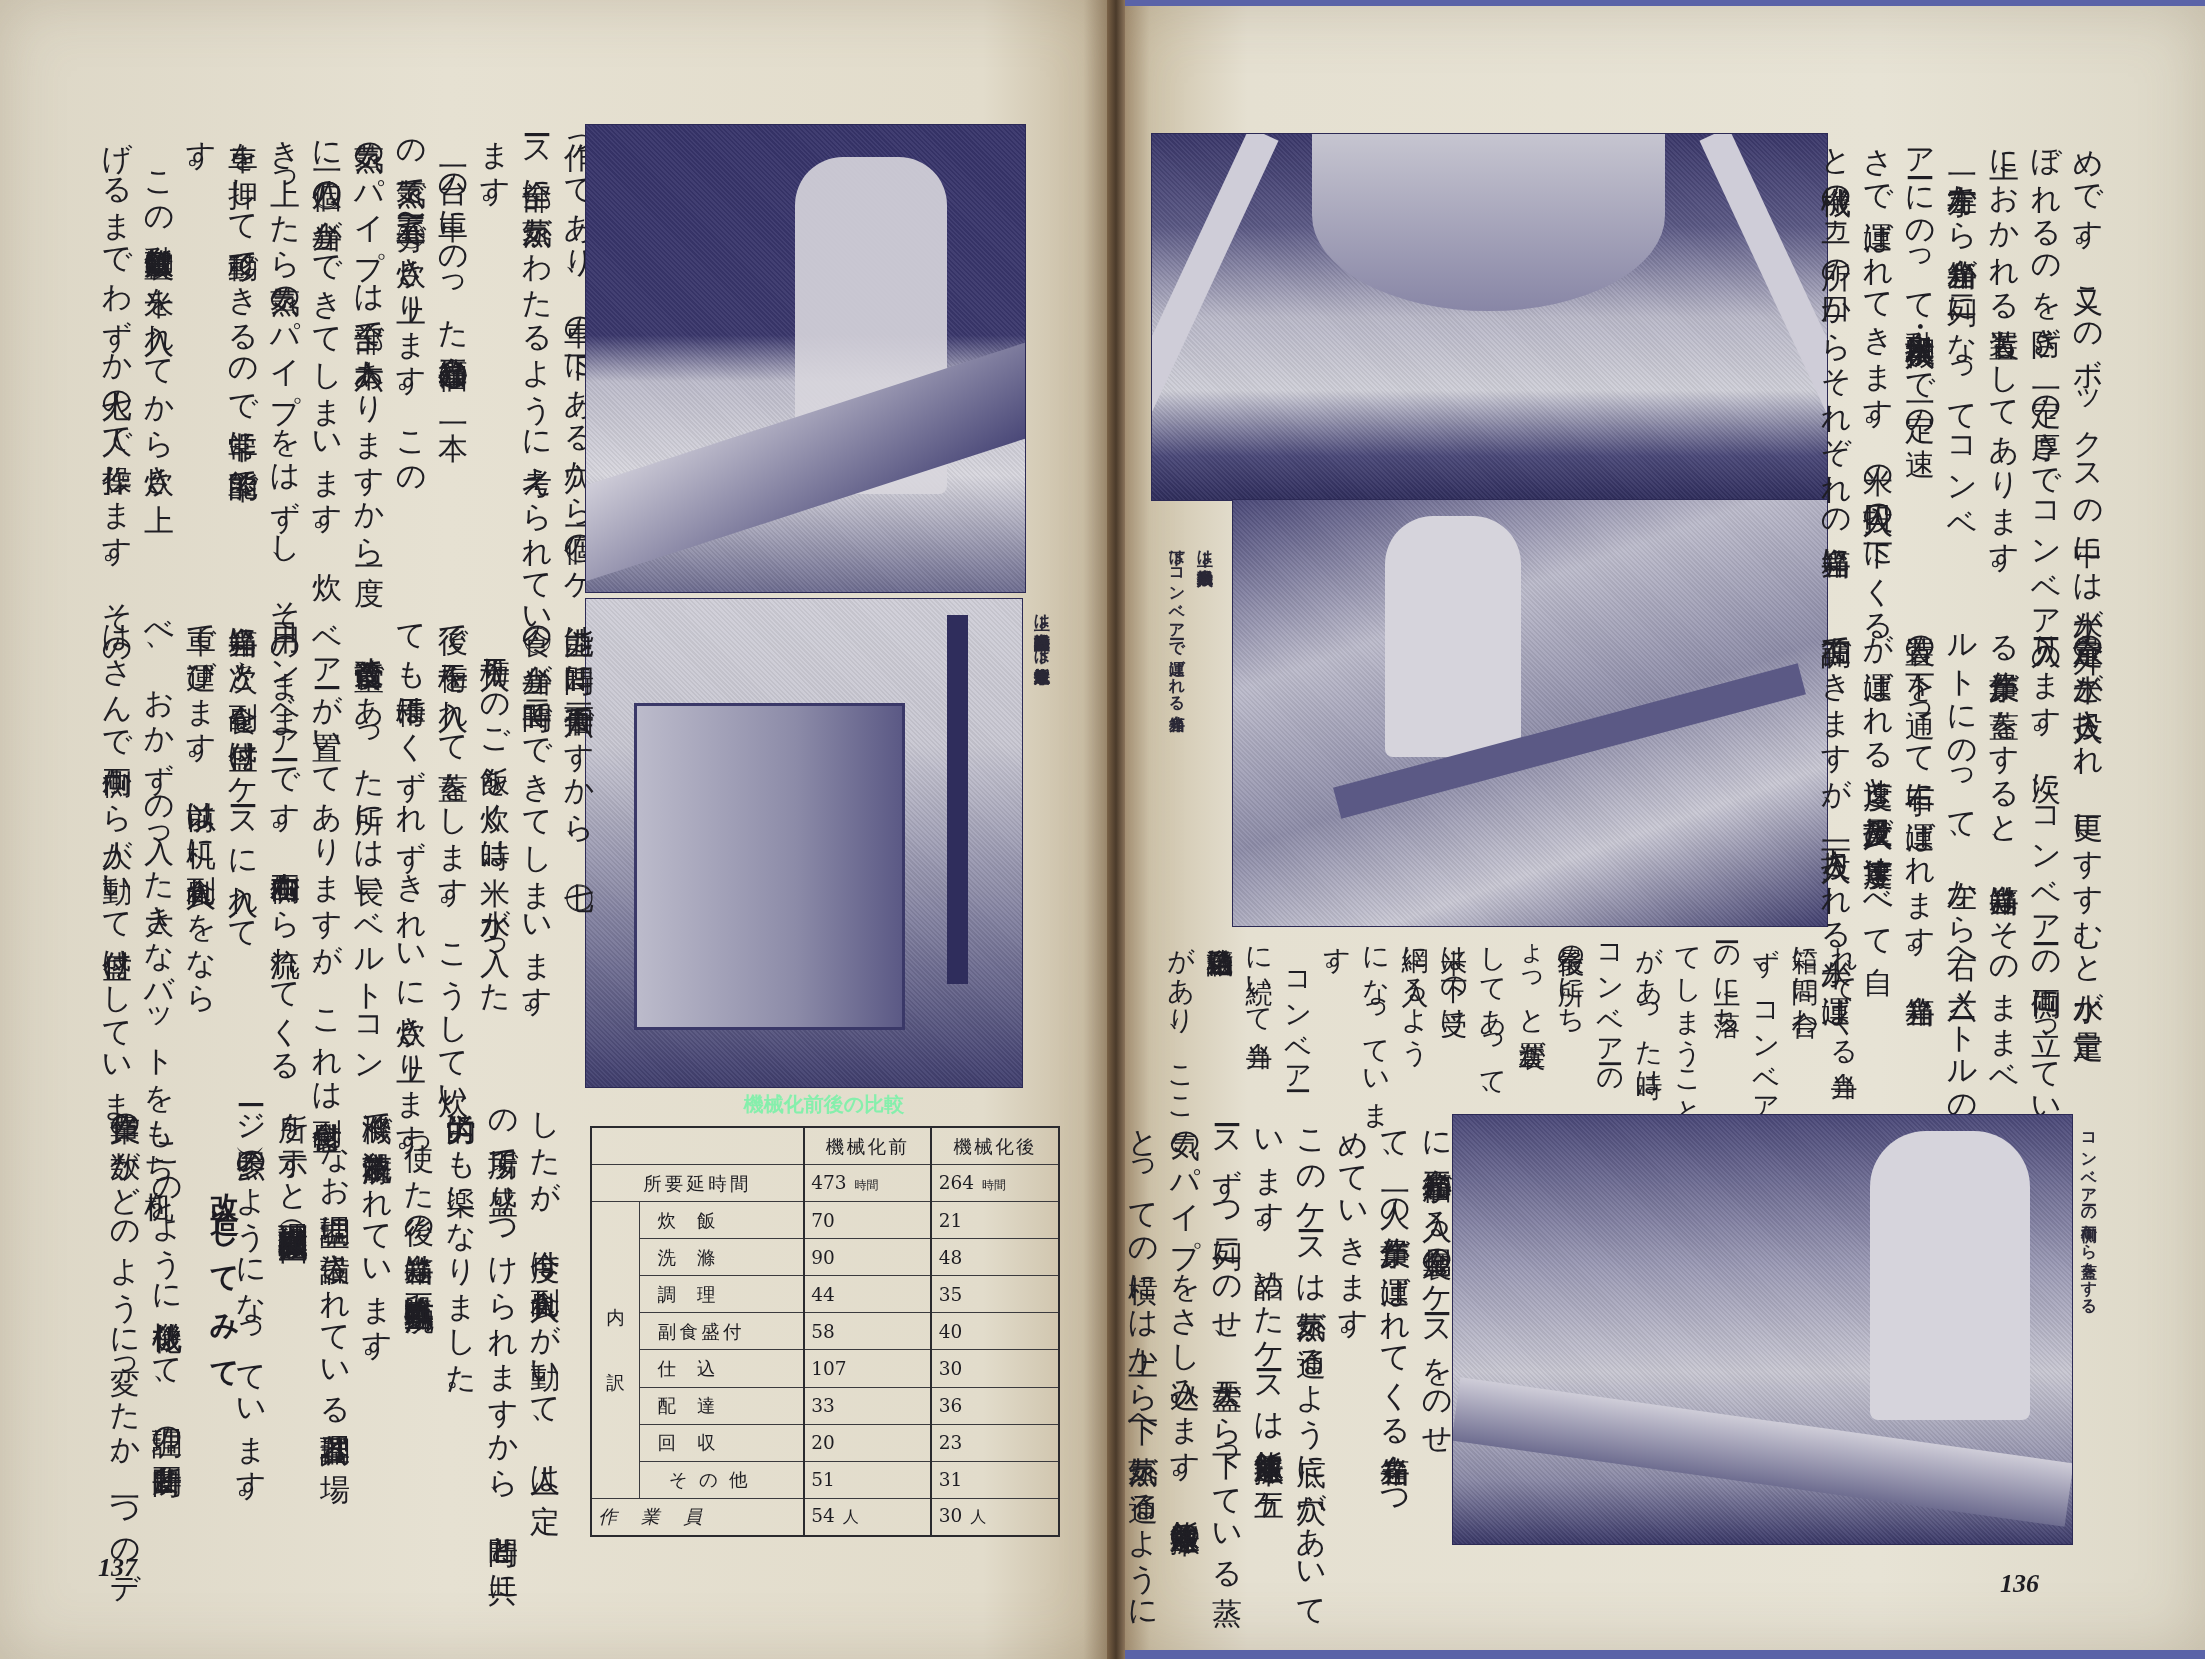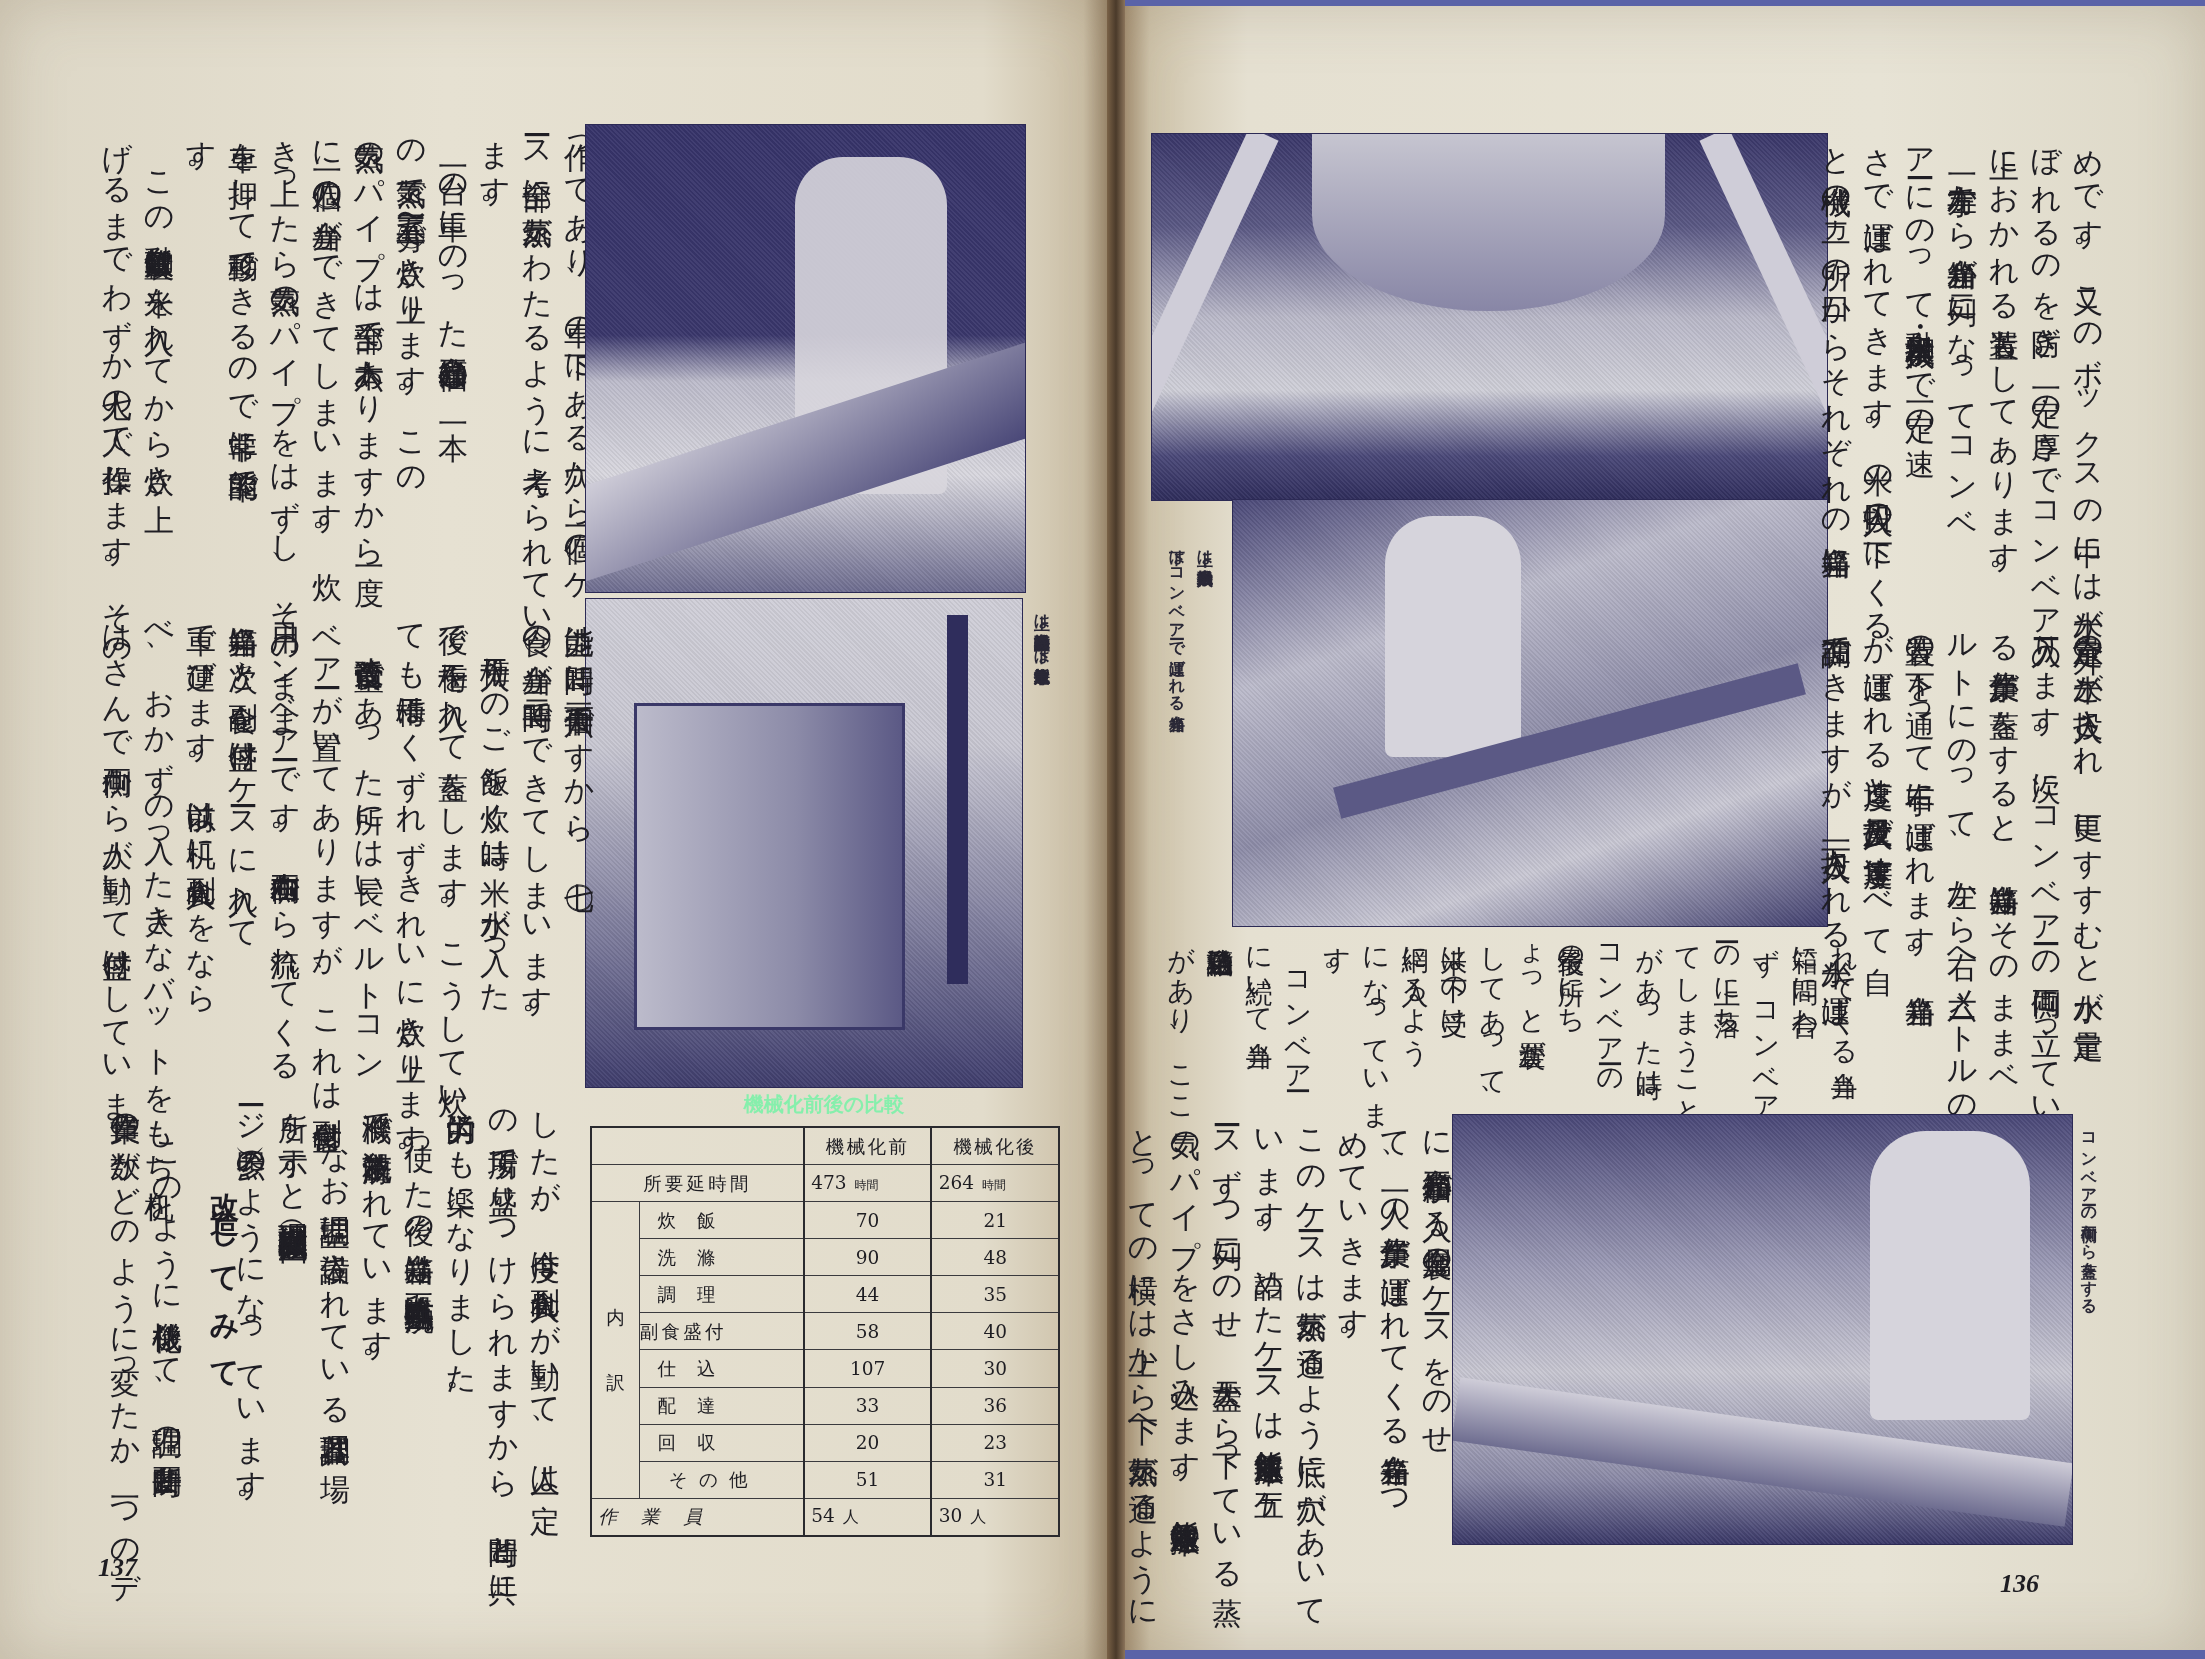--- a/index.html
+++ b/index.html
@@ -66,21 +66,21 @@
     position:absolute; left:590px; top:1126px; width:470px; height:411px;
     border-collapse:collapse; border:2.4px solid #2a2a2e;
     font-family:"DejaVu Serif","Liberation Serif",serif; font-size:18.5px; color:#1e1d22;
   }
   table.cmp td, table.cmp th {
     border-top:1.6px solid #3a3a3e; border-bottom:1.6px solid #3a3a3e;
     padding:0 6.4px; height:35px; font-weight:normal;
   }
   table.cmp .vsep { border-right:2.4px solid #2a2a2e;margin-top:40px; }
   table.cmp th { letter-spacing:2.4px; }
-  table.cmp .num { text-align:center; }
+  table.cmp .num { text-align:left; }
   table.cmp .numr { padding-right:17.7px; }
   table.cmp .unit { font-size:12px; margin-left:8px; }
   table.cmp .lbl { letter-spacing:21px; padding-left:17.7px; }
   table.cmp .group { text-align:center; width:34px; border-right:1.6px solid #3a3a3e; vertical-align:middle; }
   table.cmp .group span { display:block; margin:40px 0; }
 </style>
 </head>
 <body>
 
 <div class="page" id="page-left"></div>
@@ -171,21 +171,21 @@
     <td class="vsep lbl">洗滌</td>
     <td class="vsep num">90</td>
     <td class="num">48</td>
   </tr>
   <tr>
     <td class="vsep lbl">調理</td>
     <td class="vsep num">44</td>
     <td class="num">35</td>
   </tr>
   <tr>
-    <td class="vsep" style="padding-left:0;letter-spacing:3.2px;">副食盛付</td>
+    <td class="vsep" style="padding-left:18px;letter-spacing:3.2px;">副食盛付</td>
     <td class="vsep num">58</td>
     <td class="num">40</td>
   </tr>
   <tr>
     <td class="vsep lbl">仕込</td>
     <td class="vsep num">107</td>
     <td class="num">30</td>
   </tr>
   <tr>
     <td class="vsep lbl">配達</td>

